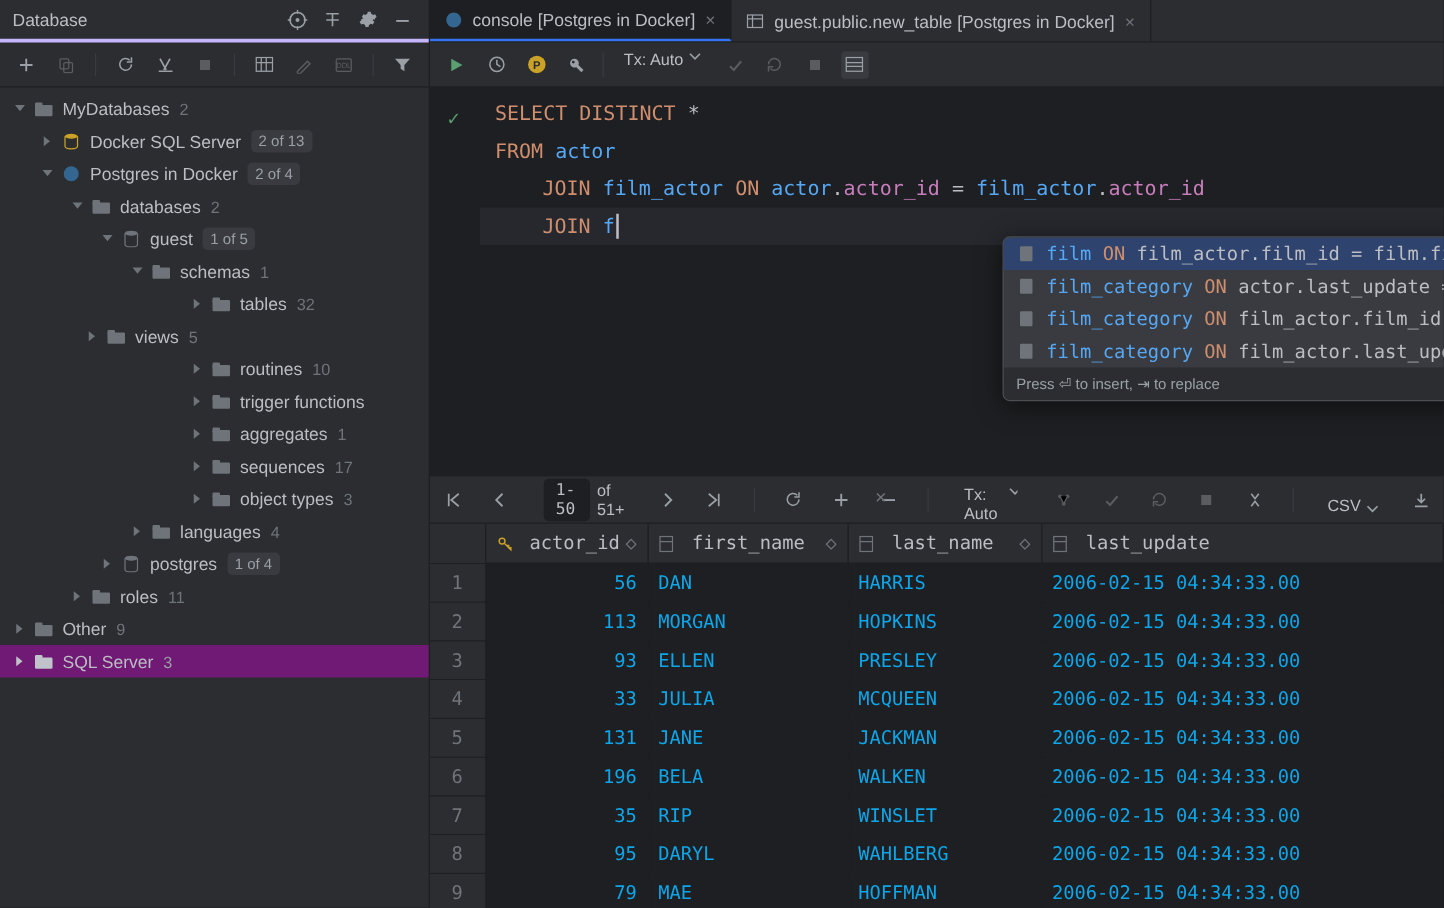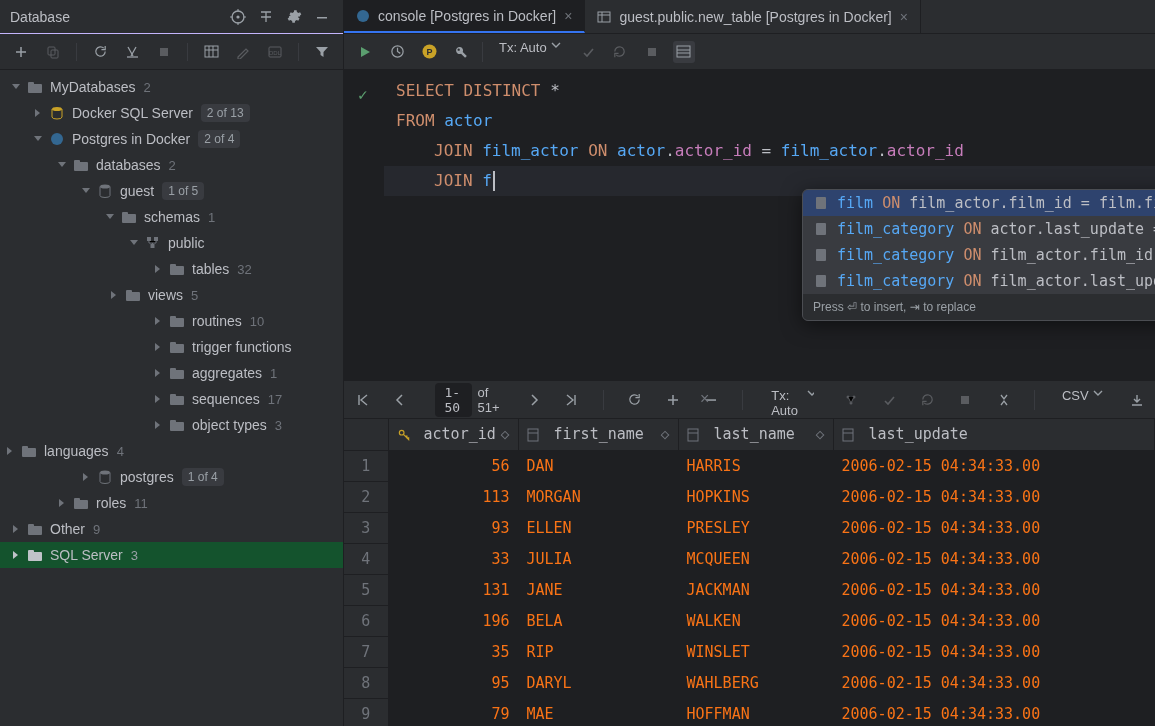--- a/index.html
+++ b/index.html
@@ -22,21 +22,21 @@
     flex-shrink: 0;
     display: flex;
     flex-direction: column;
     border-right: 1px solid #1e1f22;
   }
   .side-head {
     height: 34px;
     display: flex;
     align-items: center;
     padding: 0 10px;
-    border-bottom: 1px solid #c4b5fd;
+    border-bottom: 3px solid #c4b5fd;
     gap: 6px;
     font-size: 14px;
   }
   .side-head .title { color: #bcbec4; font-weight: 500; }
   .side-head .spacer { flex: 1; }
   .side-head .hicon {
     width: 22px; height: 22px;
     display: flex; align-items: center; justify-content: center;
     color: #9aa0a6; border-radius: 4px; cursor: pointer;
   }
@@ -60,21 +60,21 @@
     padding: 4px 0;
     font-size: 14px;
   }
   .node {
     height: 26px;
     display: flex;
     align-items: center;
     cursor: pointer;
     white-space: nowrap;
   }
-  .node.selected { background: #14532d; color: #fff; }
+  .node.selected { background: #701a75; color: #fff; }
   .node .arrow {
     width: 12px; height: 12px;
     display: flex; align-items: center; justify-content: center;
     margin: 0 4px;
   }
   .node .arrow svg { fill: #6f737a; }
   .nicon { width: 18px; height: 18px; display: flex; align-items: center; justify-content: center; margin-right: 6px; }
   .label { color: #bcbec4; }
   .badge {
     margin-left: 8px;
@@ -212,21 +212,21 @@
     align-items: center;
     padding: 0 10px;
     gap: 23px;
     border-bottom: 1px solid #1e1f22;
     font-size: 13px;
   }
   .res-toolbar .pageinfo { display: flex; align-items: center; gap: 6px; padding: 0 4px; }
   .res-toolbar .pageinfo .range { background: #1e1f22; padding: 2px 10px; border-radius: 4px; font-family: Consolas, monospace; }
   .res-toolbar .sep { width: 1px; height: 20px; background: #393b40; }
   .res-toolbar .exportfmt {
-    display: flex; align-items: flex-start; gap: 4px; cursor: pointer;
+    display: flex; align-items: flex-end; gap: 4px; cursor: pointer;
     padding: 0 4px; border-radius: 4px; height: 24px;
   }
   .close-panel {
     position: absolute; left: 356px; top: 390px;
     color: #6f737a; cursor: pointer; font-size: 16px;
   }
   .grid-wrap { flex: 1; overflow: auto; }
   table.grid {
     border-collapse: collapse;
     width: 100%;
@@ -239,21 +239,21 @@
     padding: 0 8px;
     height: 31px;
     text-align: left;
     white-space: nowrap;
   }
   table.grid thead th {
     background: #2b2d30;
     font-weight: normal;
     color: #bcbec4;
   }
-  table.grid tbody td { background: #1e1f22; color: #f97316; }
+  table.grid tbody td { background: #1e1f22; color: #0ea5e9; }
   table.grid th.rownum, table.grid td.rownum {
     width: 44px;
     text-align: center;
     color: #6f737a;
     background: #2b2d30;
     position: sticky;
     left: 0;
   }
   table.grid th .sorticon { float: right; color: #6f737a; }
   table.grid td.num { text-align: right; }
@@ -438,53 +438,37 @@
       <span class="nicon">
           <svg width="16" height="14">
             <rect x="1" y="4" width="14" height="9" rx="1" fill="#6f737a"></rect>
             <rect x="1" y="2" width="6" height="4" rx="1" fill="#6f737a"></rect>
           </svg>
         </span>
       <span class="label">schemas</span>
       <span class="count">1</span>
     </div>
 
-    <div class="node" style="padding-left:124px">
-      <span class="arrow">
-          <svg width="10" height="10">
-            <path d="M1 2l4 5 4-5z" fill="#6f737a"></path>
-          </svg>
-        </span>
-      <span class="nicon">
-          <svg width="14" height="14">
-            <rect x="1" y="1" width="4" height="4" fill="#6f737a"></rect>
-            <rect x="8" y="1" width="4" height="4" fill="#6f737a"></rect>
-            <rect x="4.5" y="8" width="4" height="4" fill="#6f737a"></rect>
-            <path d="M3 5v2h7V5M6.5 8V7" stroke="#6f737a"></path>
-          </svg>
-        </span>
-      <span class="label">public</span>
-    </div>
 
     <div class="node" style="padding-left:148px">
       <span class="arrow">
           <svg width="10" height="10">
             <path d="M2 1l5 4-5 4z" fill="#6f737a"></path>
           </svg>
         </span>
       <span class="nicon">
           <svg width="16" height="14">
             <rect x="1" y="4" width="14" height="9" rx="1" fill="#6f737a"></rect>
             <rect x="1" y="2" width="6" height="4" rx="1" fill="#6f737a"></rect>
           </svg>
         </span>
       <span class="label">tables</span>
       <span class="count">32</span>
     </div>
-    <div class="node" style="padding-left:104px">
+    <div class="node" style="padding-left:64px">
       <span class="arrow">
           <svg width="10" height="10">
             <path d="M2 1l5 4-5 4z" fill="#6f737a"></path>
           </svg>
         </span>
       <span class="nicon">
           <svg width="16" height="14">
             <rect x="1" y="4" width="14" height="9" rx="1" fill="#6f737a"></rect>
             <rect x="1" y="2" width="6" height="4" rx="1" fill="#6f737a"></rect>
           </svg>
@@ -560,21 +544,21 @@
       <span class="nicon">
           <svg width="16" height="14">
             <rect x="1" y="4" width="14" height="9" rx="1" fill="#6f737a"></rect>
             <rect x="1" y="2" width="6" height="4" rx="1" fill="#6f737a"></rect>
           </svg>
         </span>
       <span class="label">object types</span>
       <span class="count">3</span>
     </div>
 
-    <div class="node" style="">
+    <div class="node" style="padding-left:100px">
       <span class="arrow">
           <svg width="10" height="10">
             <path d="M2 1l5 4-5 4z" fill="#6f737a"></path>
           </svg>
         </span>
       <span class="nicon">
           <svg width="16" height="14">
             <rect x="1" y="4" width="14" height="9" rx="1" fill="#6f737a"></rect>
             <rect x="1" y="2" width="6" height="4" rx="1" fill="#6f737a"></rect>
           </svg>

